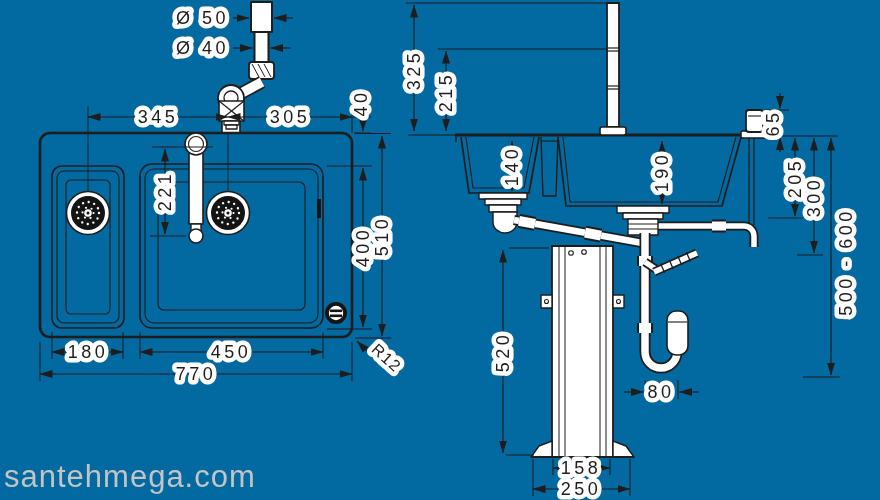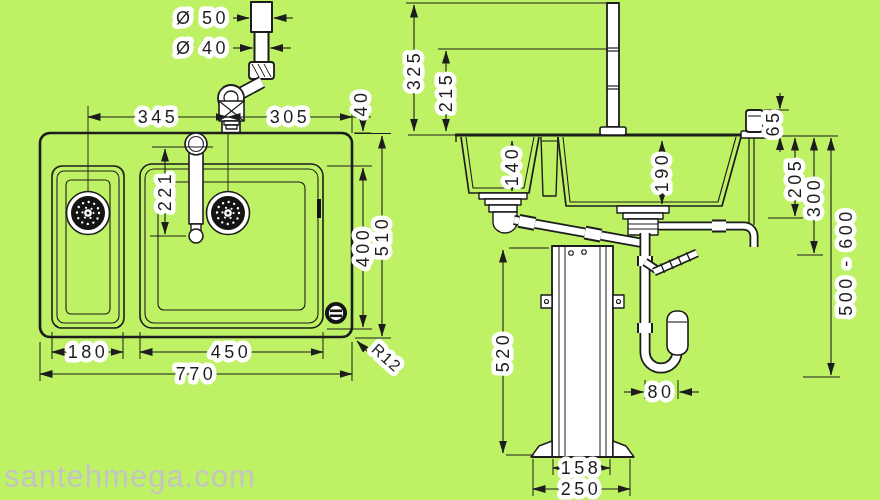--- a/index.html
+++ b/index.html
@@ -1,16 +1,16 @@
 <!DOCTYPE html>
 <html><head>
 <meta charset="utf-8">
 <style>
   html,body{margin:0;padding:0;background:#fff;}
-  .stage{position:relative;width:880px;height:500px;background:#bef264;overflow:hidden;}
+  .stage{position:relative;width:880px;height:500px;background:#0369a1;overflow:hidden;}
   svg text{font-family:"Liberation Sans",sans-serif;}
   .ln{stroke:#1d1d1d;fill:none;stroke-linejoin:round;stroke-linecap:butt;}
   .w{fill:#fff;stroke:#1d1d1d;stroke-linejoin:round;}
   .blk{fill:#141414;stroke:none;}
   .pw{stroke:#fff;fill:none;}
   text.d{font-size:18px;letter-spacing:3.5px;fill:#1d1d1d;text-anchor:middle;
          paint-order:stroke;stroke:#fff;stroke-width:9px;stroke-linejoin:round;}
   text.sm{font-size:16px;letter-spacing:1.5px;}
   #arrowhead path{fill:#1d1d1d;}
   .wm{font-size:31px;letter-spacing:1px;fill:#c4c4c4;}

